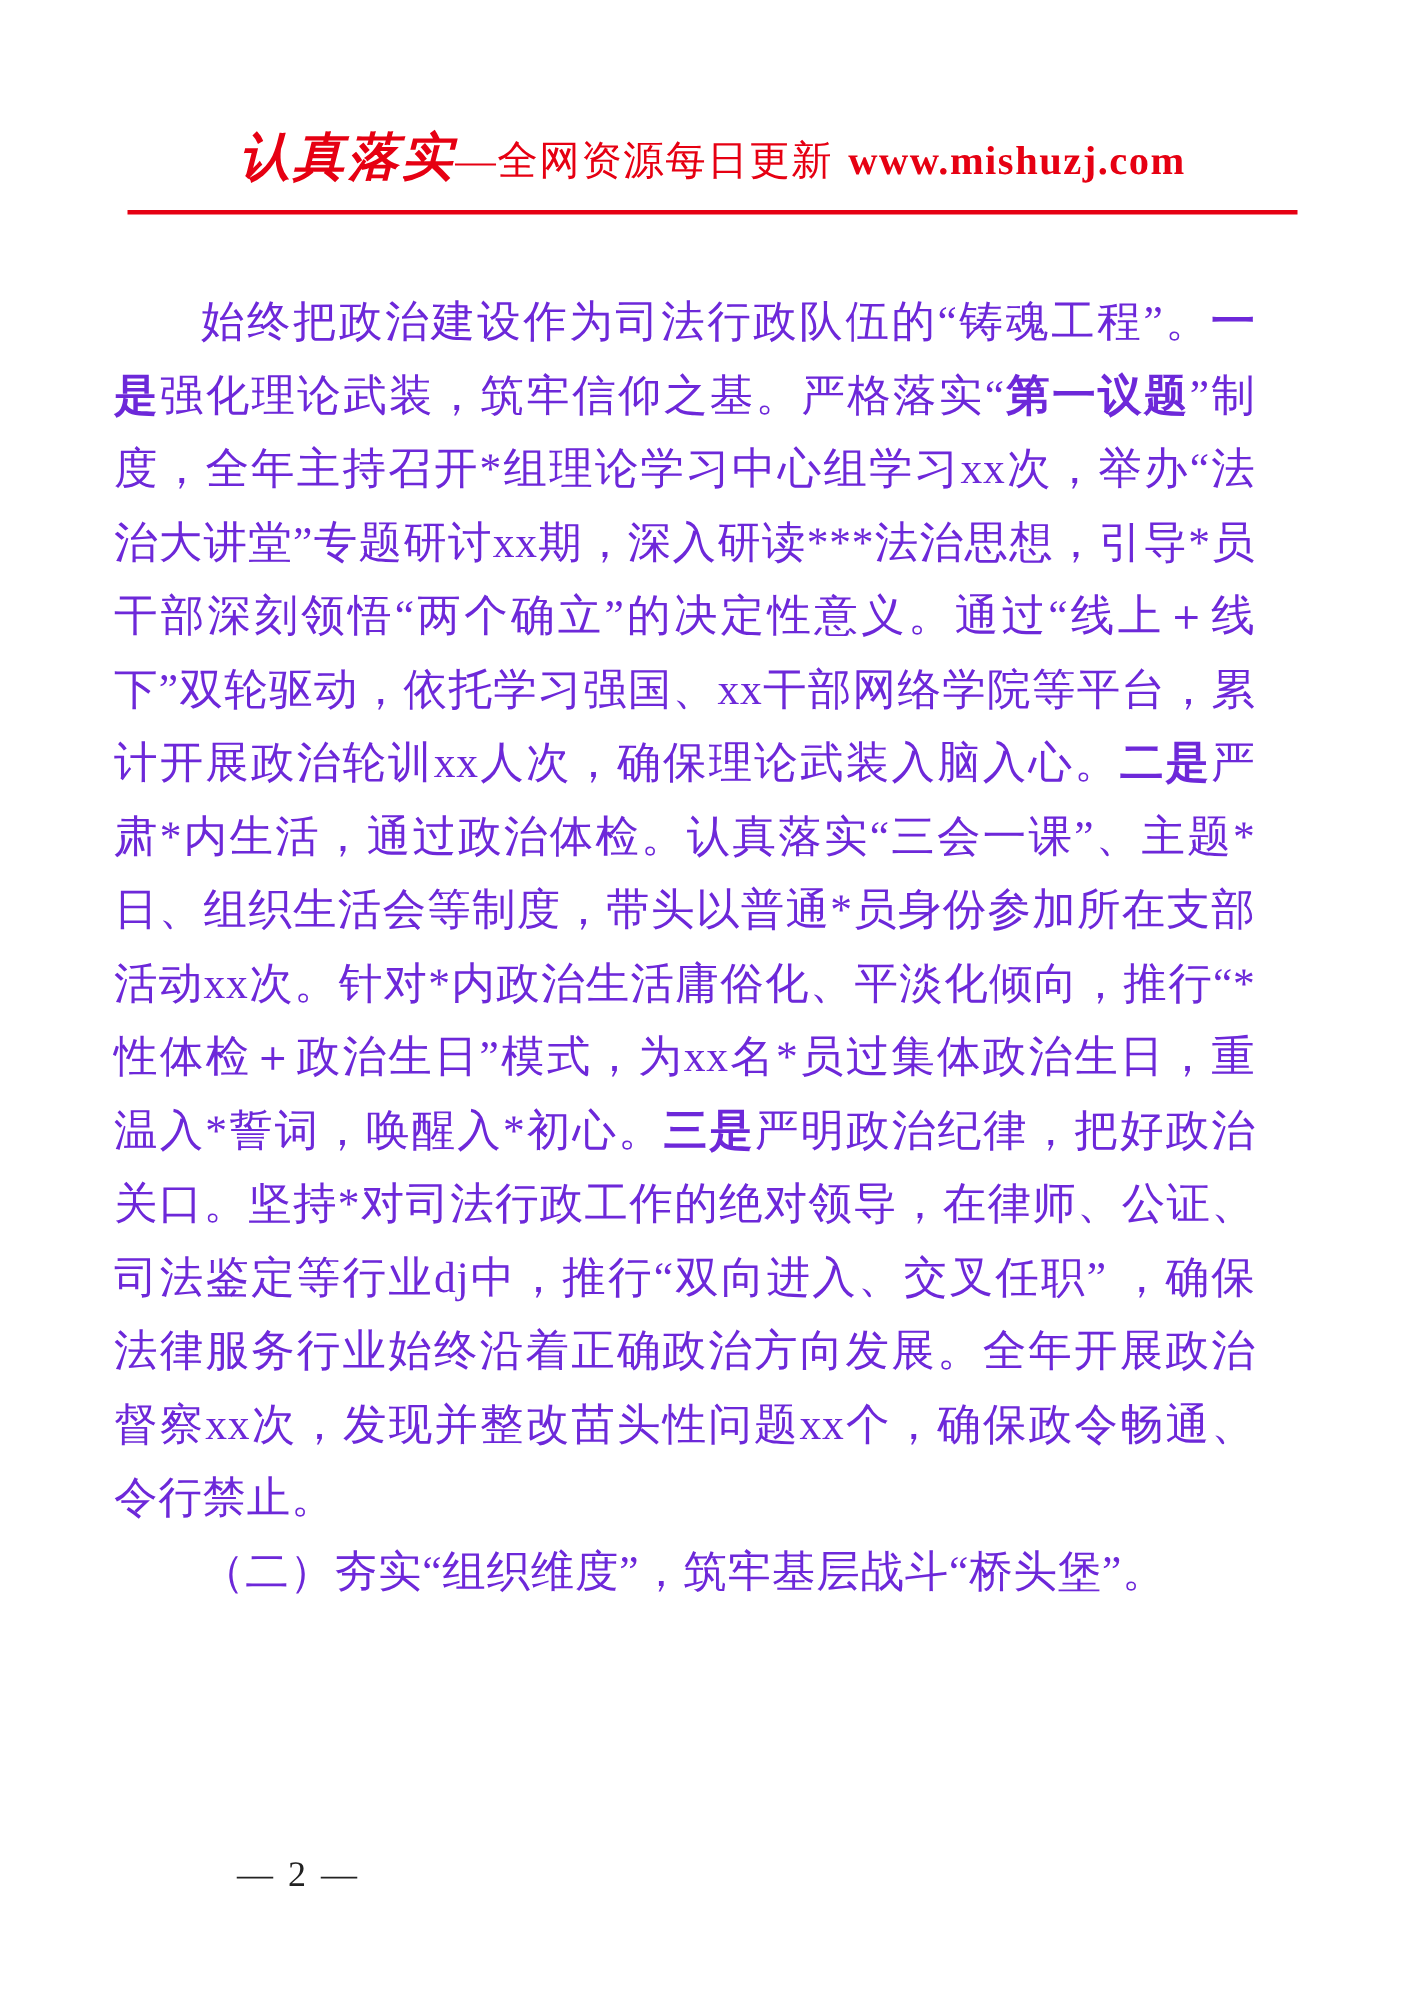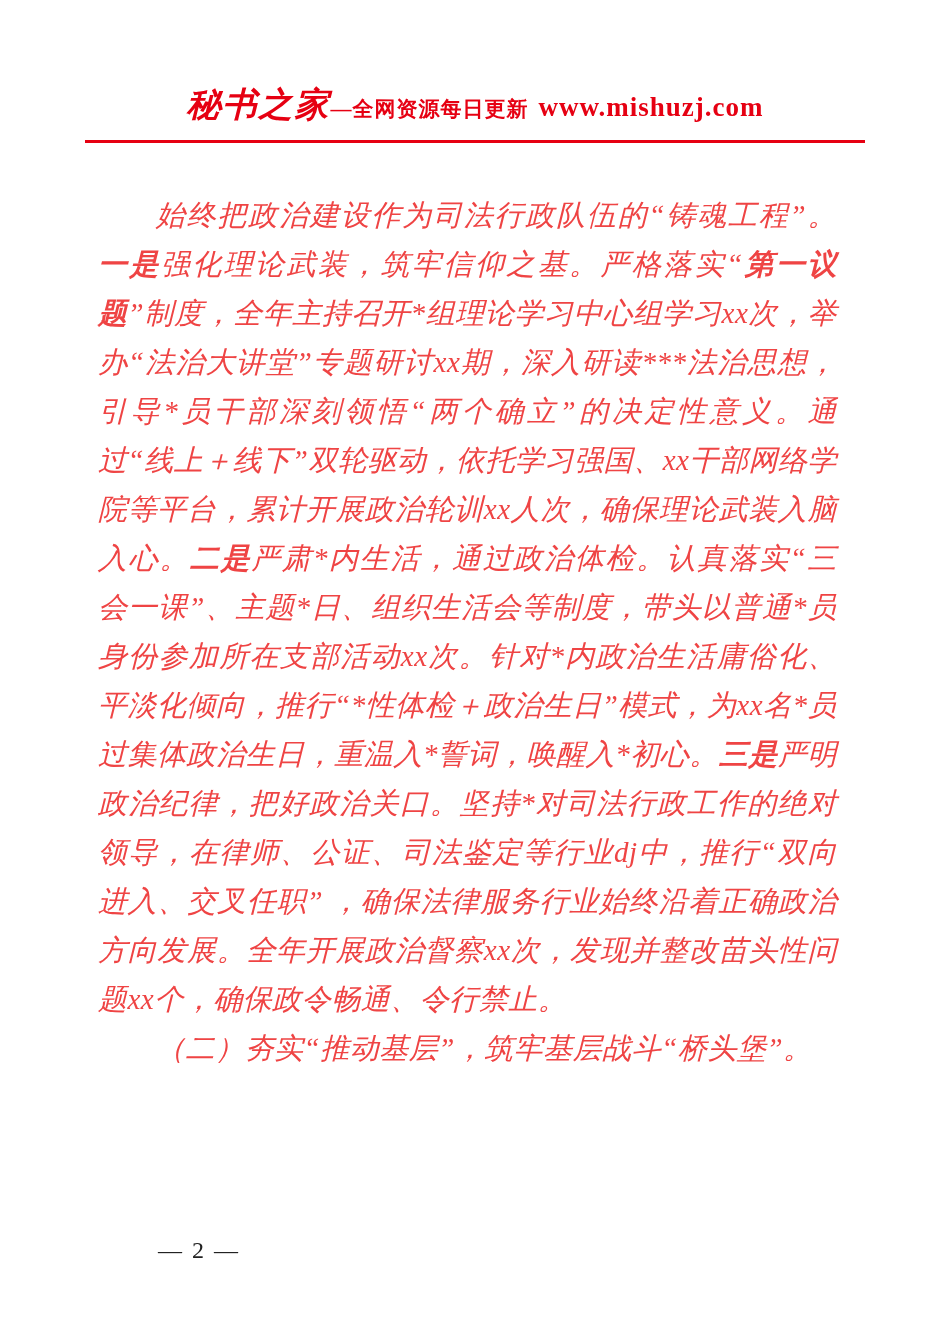--- a/index.html
+++ b/index.html
@@ -21,44 +21,43 @@
     white-space: nowrap;
   }
   .brand {
     font-size: 34px;
     font-weight: 700;
     font-style: italic;
     letter-spacing: 2px;
     vertical-align: baseline;
   }
   .tagline {
-    font-size: 21px;
-    font-weight: 700;
+    font-size: 27px;
+    font-weight: 400;
     letter-spacing: 1px;
   }
   .url {
     font-size: 27px;
     font-weight: 700;
     margin-left: 10px;
     letter-spacing: 1px;
   }
   .header-rule {
     height: 3px;
     background: var(--accent, #e60012);
     margin: 12px 85px 0 85px;
   }
   
   .doc-body {
-    margin: 48px 113px 0 98px;
+    margin: 48px 113px 0 76px;
     font-size: 29px;
     line-height: 49px;
     text-align: justify;
-    color: #ef4444;
+    color: #6d28d9;
     letter-spacing: 0.5px;
-    font-style: italic;
   }
   .doc-body p {
     text-indent: 2em;
     margin: 0;
   }
   .bold { font-weight: 700; }
   
   .page-footer {
     position: absolute;
     left: 158px;
@@ -67,26 +66,26 @@
     color: #222222;
     letter-spacing: 2px;
   }
 </style>
 </head>
 <body>
 
 <div class="page">
 
   <header class="site-header">
-    <span class="brand">秘书之家</span><span class="tagline">—全网资源每日更新</span><span class="url">www.mishuzj.com</span>
+    <span class="brand">认真落实</span><span class="tagline">—全网资源每日更新</span><span class="url">www.mishuzj.com</span>
     <div class="header-rule"></div>
   </header>
 
   <main class="doc-body" id="doc-body">
       <p><span>始终把政治建设作为司法行政队伍的“铸魂工程”。</span><span class="bold">一是</span><span>强化理论武装，筑牢信仰之基。严格落实“</span><span class="bold">第一议题</span><span>”制度，全年主持召开*组理论学习中心组学习xx次，举办“法治大讲堂”专题研讨xx期，深入研读***法治思想，引导*员干部深刻领悟“两个确立”的决定性意义。通过“线上＋线下”双轮驱动，依托学习强国、xx干部网络学院等平台，累计开展政治轮训xx人次，确保理论武装入脑入心。</span><span class="bold">二是</span><span>严肃*内生活，通过政治体检。认真落实“三会一课”、主题*日、组织生活会等制度，带头以普通*员身份参加所在支部活动xx次。针对*内政治生活庸俗化、平淡化倾向，推行“*性体检＋政治生日”模式，为xx名*员过集体政治生日，重温入*誓词，唤醒入*初心。</span><span class="bold">三是</span><span>严明政治纪律，把好政治关口。坚持*对司法行政工作的绝对领导，在律师、公证、司法鉴定等行业dj中，推行“双向进入、交叉任职” ，确保法律服务行业始终沿着正确政治方向发展。全年开展政治督察xx次，发现并整改苗头性问题xx个，确保政令畅通、令行禁止。</span></p>
-      <p><span>（二）夯实“推动基层”，筑牢基层战斗“桥头堡”。</span></p>
+      <p><span>（二）夯实“组织维度”，筑牢基层战斗“桥头堡”。</span></p>
     </main>
 
   <footer class="page-footer">
     <span>— 2 —</span>
   </footer>
 
 </div>
 
 </body></html>

